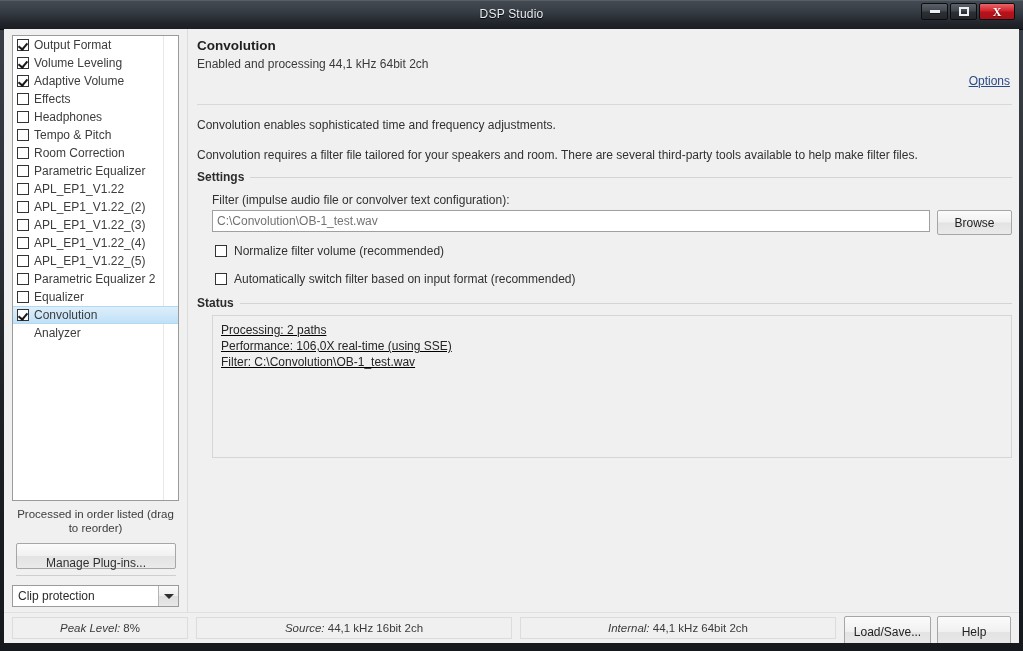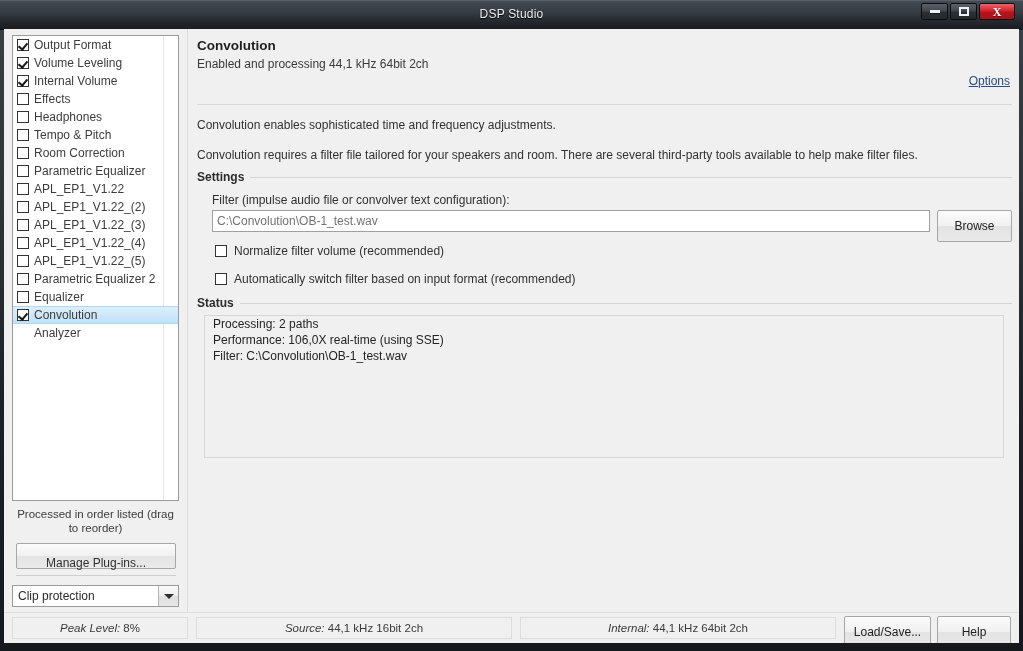--- a/index.html
+++ b/index.html
@@ -327,21 +327,21 @@
     box-sizing: border-box;
     font-size: 12px;
     color: #737373;
     padding: 8px 4px;
     font-family: "Liberation Sans", sans-serif;
     outline: none;
   }
   #browse-button {
     position: absolute;
     left: 748px; top: 181px;
-    width: 75px; height: 32px;
+    width: 75px; height: 25px;
     background: linear-gradient(180deg,#fbfbfb 0%,#f1f1f1 48%,#e3e3e3 52%,#eaeaea 100%);
     border: 1px solid #a6a6a6;
     border-radius: 2px;
     box-sizing: border-box;
     font-size: 12px;
     color: #222;
     cursor: default;
     font-family: "Liberation Sans", sans-serif;
   }
   .opt-row {
@@ -354,27 +354,28 @@
   #opt-autoswitch { top: 243px; }
   .opt-row .cbx { margin-right: 7px; }
   .opt-label {
     font-size: 12px;
     color: #313131;
     white-space: nowrap;
   }
 
   #status-box {
     position: absolute;
-    left: 15px; top: 286px;
+    left: 23px; top: 286px;
     width: 800px;
     height: 143px;
     background: #f0f0f0;
     border: 1px solid #d6d6d6;
     box-sizing: border-box;
-    padding: 0 8px;
+    padding: 6px 8px;
+    text-decoration: underline;
   }
   .status-line {
     font-size: 12px;
     color: #242424;
     line-height: 16px;
     white-space: nowrap;
   }
 
   
   #statusbar {
@@ -450,21 +451,21 @@
           <div class="plug-row">
             <span class="cbx checked"></span>
             <span class="plug-label">Output Format</span>
           </div>
           <div class="plug-row">
             <span class="cbx checked"></span>
             <span class="plug-label">Volume Leveling</span>
           </div>
           <div class="plug-row">
             <span class="cbx checked"></span>
-            <span class="plug-label">Internal Volume</span>
+            <span class="plug-label">Adaptive Volume</span>
           </div>
           <div class="plug-row">
             <span class="cbx"></span>
             <span class="plug-label">Effects</span>
           </div>
           <div class="plug-row">
             <span class="cbx"></span>
             <span class="plug-label">Headphones</span>
           </div>
           <div class="plug-row">

